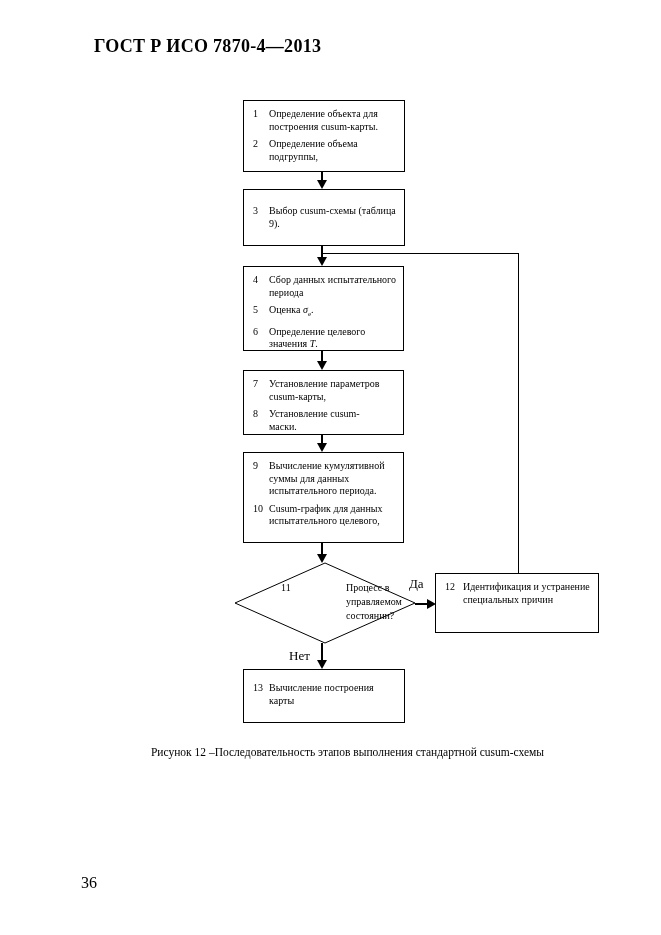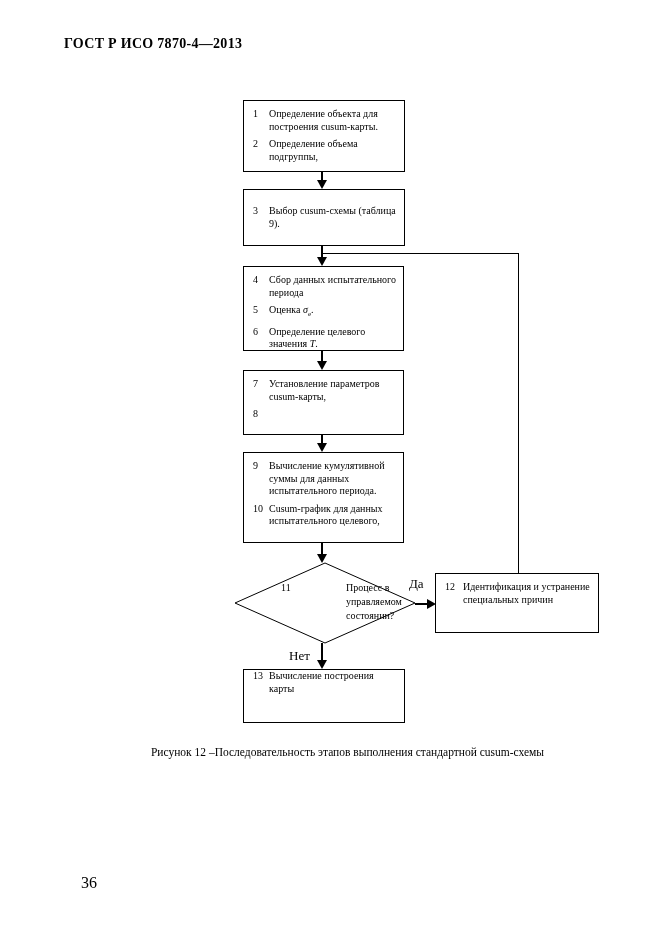--- a/index.html
+++ b/index.html
@@ -6,22 +6,22 @@
   .page {
     position:relative;
     width:661px; height:935px;
     margin:0 auto;
     background:#ffffff;
     font-family:"Liberation Serif", serif;
     color:#000;
     overflow:hidden;
   }
   .hdr {
-    position:absolute; left:64px; top:36px;
-    font-size:14px; font-weight:bold; letter-spacing:0.3px;
+    position:absolute; left:94px; top:36px;
+    font-size:18px; font-weight:bold; letter-spacing:0.3px;
   }
   .fbox {
     position:absolute; box-sizing:border-box;
     border:1px solid #000; background:#fff;
     padding:7px 4px 0 9px;
   }
   .item { display:flex; margin-bottom:5px; font-size:10px; line-height:12.5px; }
   .item .num { flex:none; width:16px; }
   .item .txt { flex:1; }
   .sym { font-style:italic; }
@@ -107,20 +107,21 @@
   <div class="stem-v" style="left:321px; top:351px; height:11px;"></div>
   <div class="head-down" style="left:317px; top:361px;"></div>
 
   <div class="fbox" style="left:243px; top:370px; width:161px; height:65px;">
     <div class="item">
       <span class="num">7</span>
       <span class="txt">Установление параметров cusum-карты,</span>
     </div>
     <div class="item">
       <span class="num">8</span>
+      <span class="txt" style="width:118px; flex:none;">Установление cusum-маски.</span>
     </div>
   </div>
 
   <div class="stem-v" style="left:321px; top:435px; height:9px;"></div>
   <div class="head-down" style="left:317px; top:443px;"></div>
 
   <div class="fbox" style="left:243px; top:452px; width:161px; height:91px;">
     <div class="item">
       <span class="num">9</span>
       <span class="txt">Вычисление кумулятивной суммы для данных испытательного периода.</span>
@@ -150,21 +151,21 @@
     <div class="item">
       <span class="num" style="width:18px;">12</span>
       <span class="txt">Идентификация и устранение специальных причин</span>
     </div>
   </div>
 
   <div class="branch-label" style="left:289px; top:648px;">Нет</div>
   <div class="stem-v" style="left:321px; top:643px; height:18px;"></div>
   <div class="head-down" style="left:317px; top:660px;"></div>
 
-  <div class="fbox" style="left:243px; top:669px; width:162px; height:54px; padding-top:0;">
+  <div class="fbox" style="left:243px; top:669px; width:162px; height:54px; padding-top:12px;">
     <div class="item">
       <span class="num">13</span>
       <span class="txt">Вычисление построения карты</span>
     </div>
   </div>
 
   <div class="caption">Рисунок 12 –Последовательность этапов выполнения стандартной cusum-схемы</div>
 
   <div class="pagenum">36</div>
 

